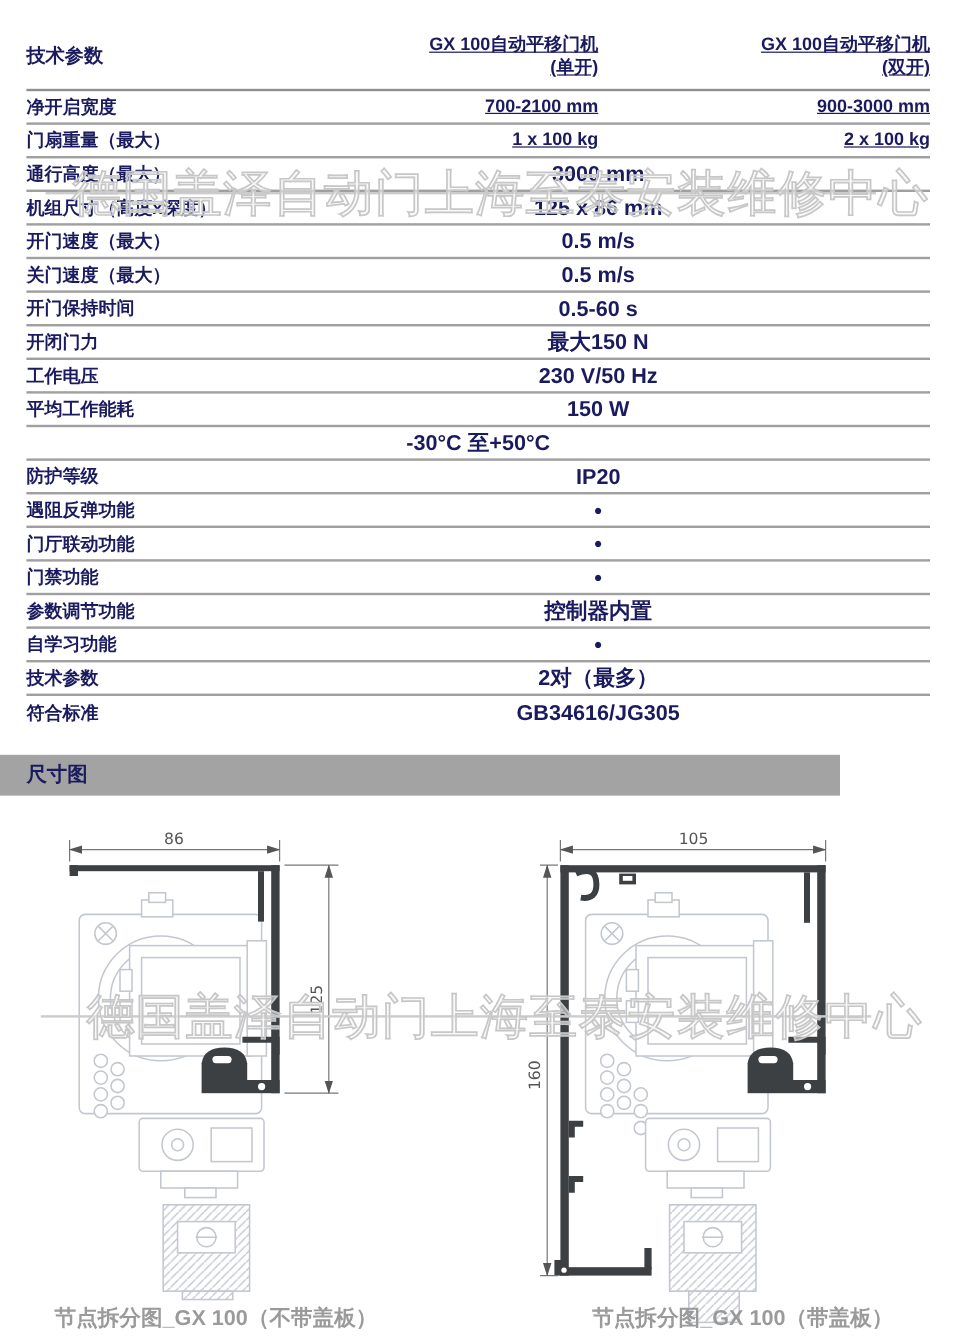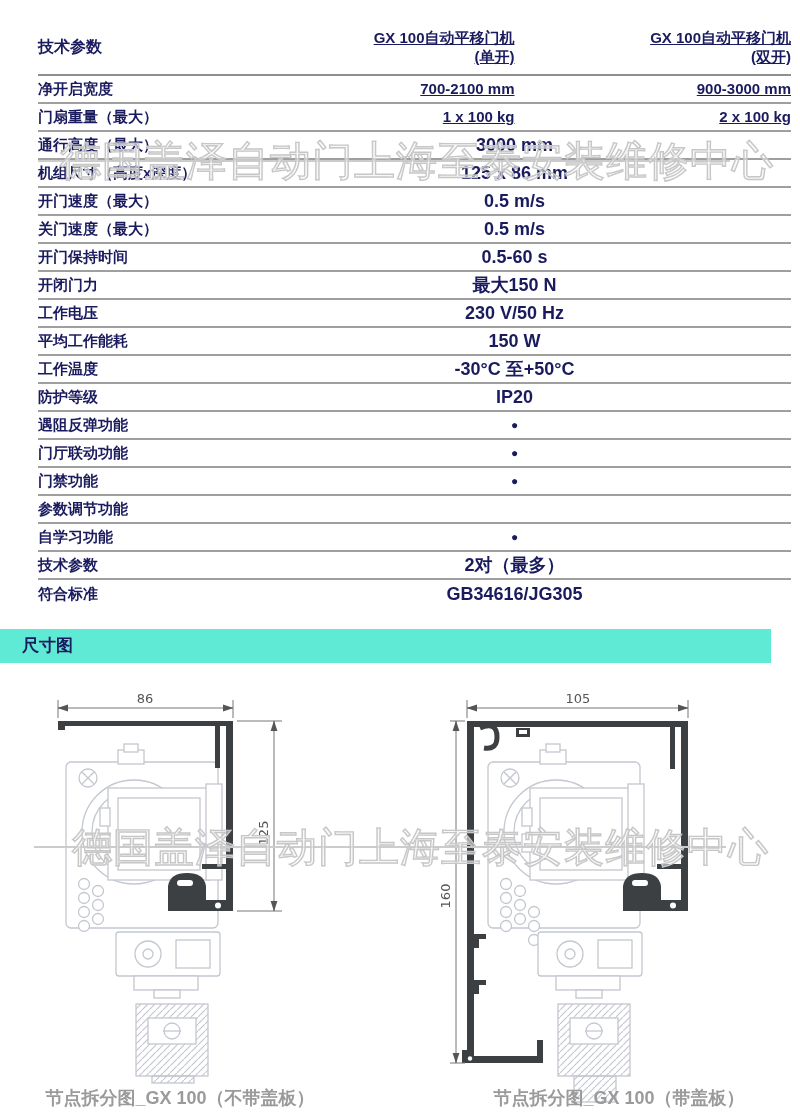--- a/index.html
+++ b/index.html
@@ -2,40 +2,40 @@
 <html><head>
 <meta charset="utf-8">
 <style>
   html,body{margin:0;padding:0;}
   body{
     width:800px;height:1120px;position:relative;background:#ffffff;overflow:hidden;
     font-family:"Liberation Sans","DejaVu Sans",sans-serif;
     color:#1a1a5e;
   }
   
-  .spec-table{position:absolute;left:22px;top:20px;width:753px;margin-left:16px;}
+  .spec-table{position:absolute;left:22px;top:20px;width:753px;}
   .t-head{display:flex;align-items:center;height:56px;border-bottom:2px solid #8f8f8f;box-sizing:border-box;}
   .t-label{width:200px;font-size:15px;font-weight:bold;color:#1a1a5e;}
   .t-head .t-label{font-size:16px;}
   .t-val{flex:1;text-align:right;font-size:15px;font-weight:bold;color:#1a1a5e;line-height:1.3;text-decoration:underline;}
   .t-row{display:flex;align-items:center;height:28px;border-bottom:2px solid #9f9f9f;box-sizing:border-box;}
   .t-row:last-child{border-bottom:none;}
   .t-span{flex:1;text-align:center;font-size:18px;font-weight:bold;color:#1a1a5e;}
   .t-dot{font-size:12px;}
   
   .wm-text{
     position:absolute;white-space:nowrap;font-weight:normal;
     font-size:41px;letter-spacing:1px;
     color:rgba(244,244,244,0.55);
     -webkit-text-stroke:1.4px #c7c7c7;
     z-index:5;pointer-events:none;
   }
   .wm-line{position:absolute;height:0;border-top:2px solid #cccccc;z-index:5;pointer-events:none;}
   
-  .section-band{position:absolute;left:0;top:629px;width:771px;height:34px;background:#5eead4;}
+  .section-band{position:absolute;left:0;top:629px;width:700px;height:34px;background:#a3a3a3;}
   .section-title{position:absolute;left:22px;top:0;height:34px;line-height:34px;
     font-size:17px;font-weight:bold;color:#1a1a5e;}
   
   .dia-left{position:absolute;left:30px;top:688px;}
   .dia-right{position:absolute;left:420px;top:688px;}
   .caption{position:absolute;top:1086px;text-align:center;font-size:18px;font-weight:600;color:#9a9a9a;}
   .caption.cl{left:30px;width:300px;}
   .caption.cr{left:444px;width:350px;}
   svg text{font-family:"DejaVu Sans","Liberation Sans",sans-serif;}
 </style>
@@ -91,41 +91,41 @@
       </div>
       <div class="t-row">
         <div class="t-label">工作电压</div>
         <div class="t-span">230 V/50 Hz</div>
       </div>
       <div class="t-row">
         <div class="t-label">平均工作能耗</div>
         <div class="t-span">150 W</div>
       </div>
       <div class="t-row">
-        <div class="t-label">工作温度</div>
         <div class="t-span">-30°C 至+50°C</div>
       </div>
       <div class="t-row">
         <div class="t-label">防护等级</div>
         <div class="t-span">IP20</div>
       </div>
       <div class="t-row">
         <div class="t-label">遇阻反弹功能</div>
         <div class="t-span t-dot">●</div>
       </div>
       <div class="t-row">
         <div class="t-label">门厅联动功能</div>
         <div class="t-span t-dot">●</div>
       </div>
       <div class="t-row">
         <div class="t-label">门禁功能</div>
         <div class="t-span t-dot">●</div>
       </div>
       <div class="t-row">
         <div class="t-label">参数调节功能</div>
+        <div class="t-span">控制器内置</div>
       </div>
       <div class="t-row">
         <div class="t-label">自学习功能</div>
         <div class="t-span t-dot">●</div>
       </div>
       <div class="t-row">
         <div class="t-label">技术参数</div>
         <div class="t-span">2对（最多）</div>
       </div>
       <div class="t-row">

